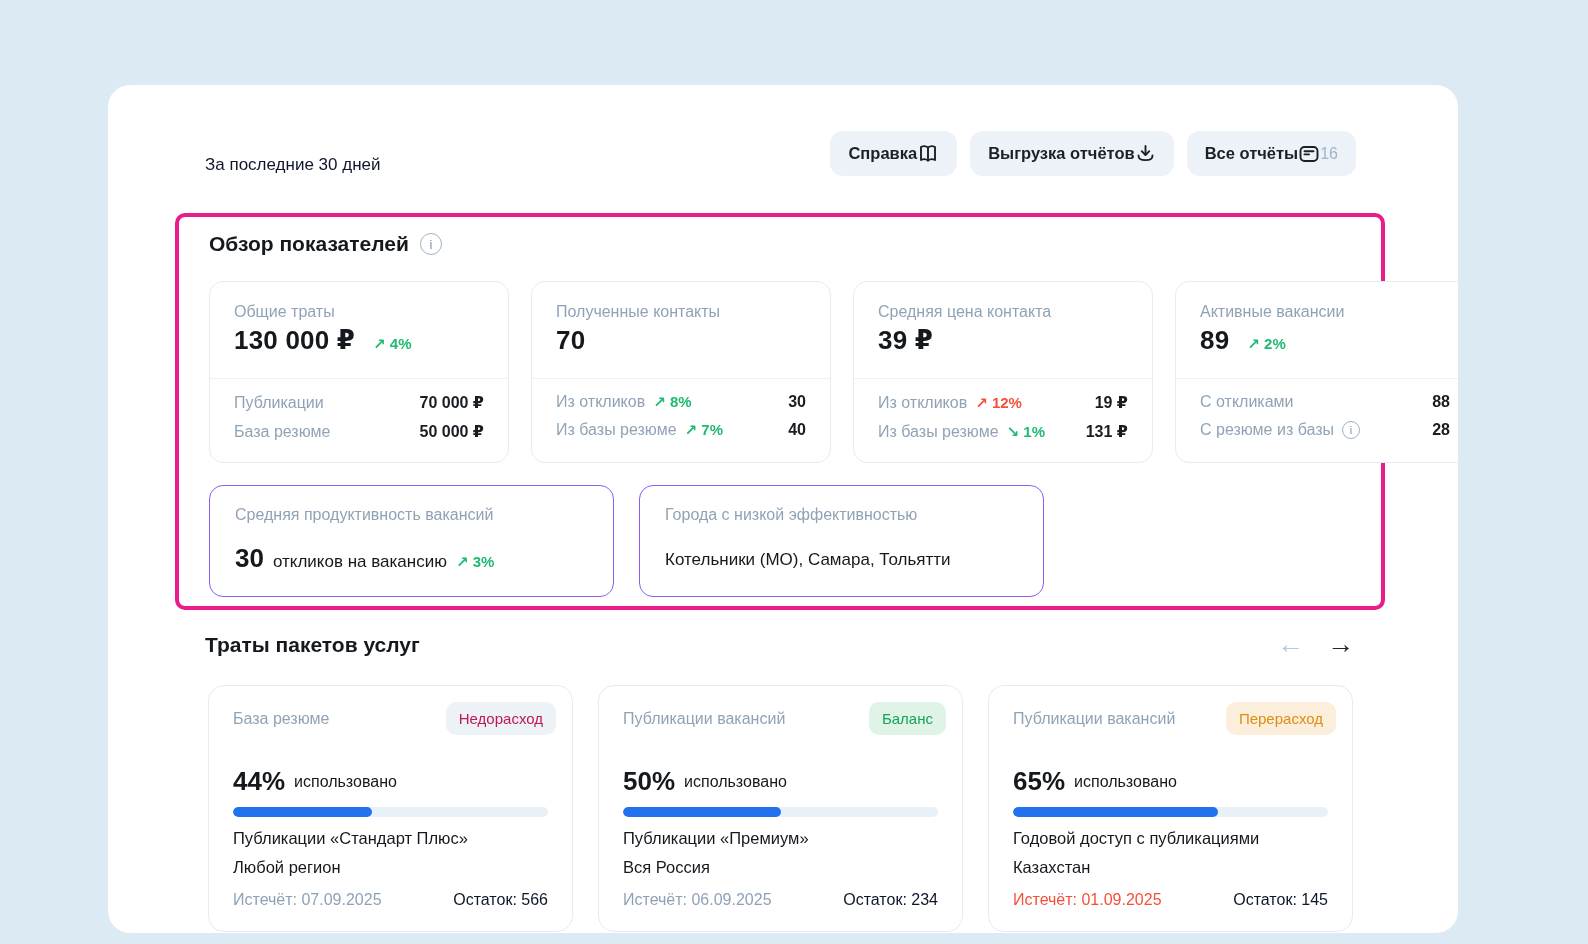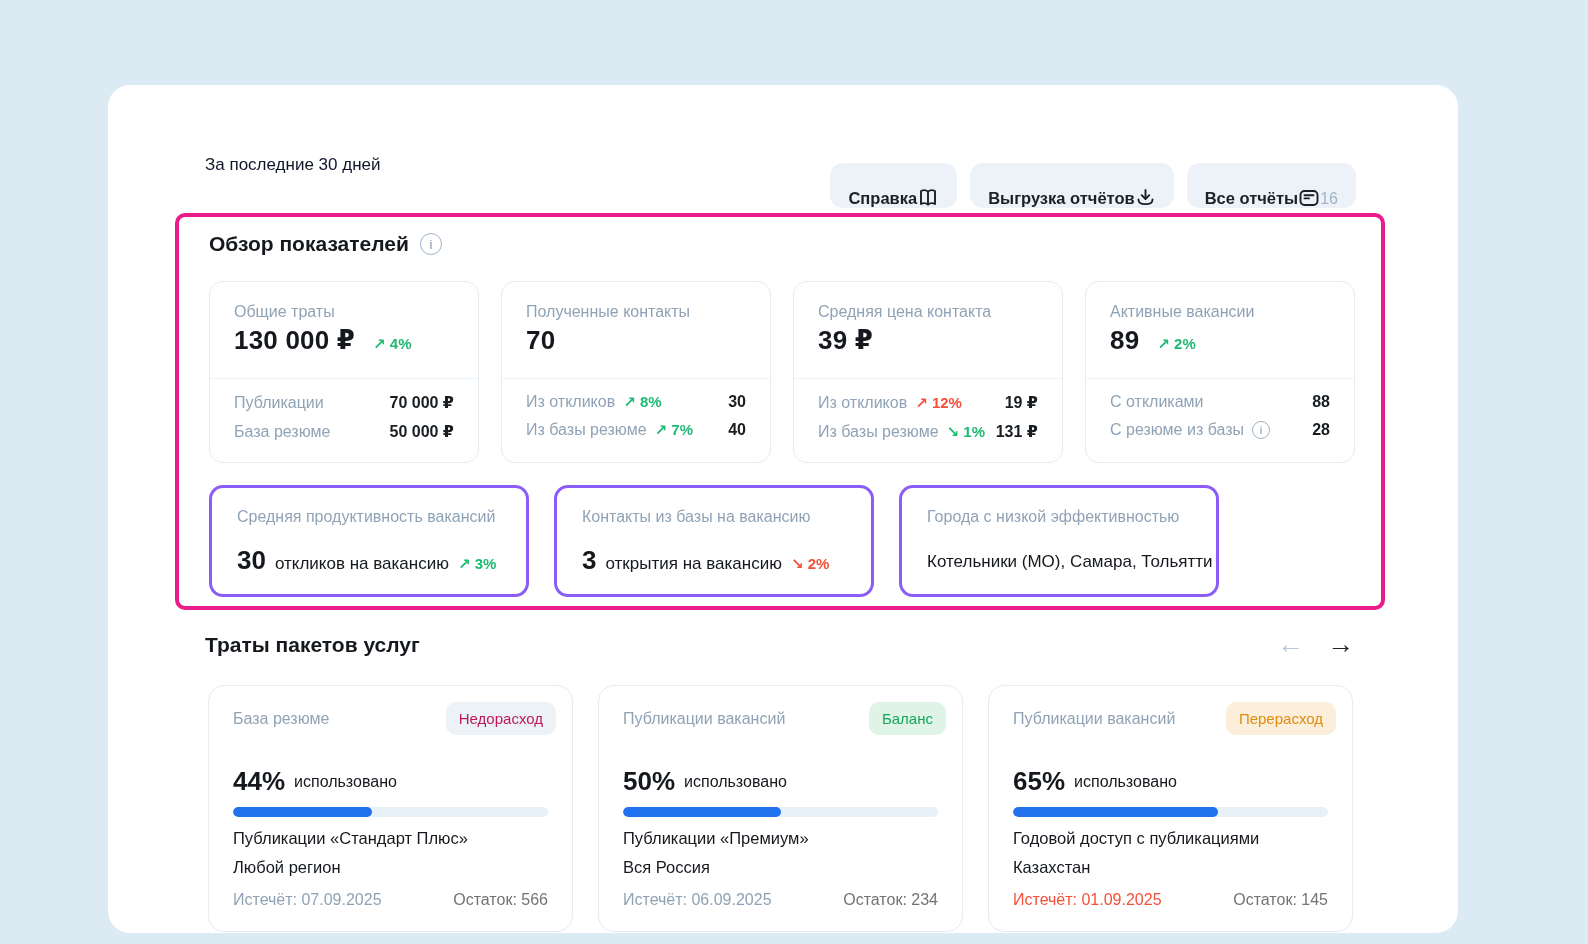--- a/index.html
+++ b/index.html
@@ -4,47 +4,47 @@
 <style>
   * { margin:0; padding:0; box-sizing:border-box; }
   body { font-family:"Liberation Sans","DejaVu Sans",sans-serif; }
   .stage { position:relative; width:1588px; height:944px; background:#DCEBF3; overflow:hidden; }
   .app { position:absolute; left:108px; top:85px; width:1350px; height:848px; background:#FFFFFF; border-radius:22px; overflow:hidden; }
 
   
   .header-title { position:absolute; left:97px; top:26px; font-size:29px; font-weight:700; color:#14181D; letter-spacing:.2px; }
   .header-sub { position:absolute; left:97px; top:70px; font-size:17px; color:#0f172a; }
   .header-actions { position:absolute; top:46px; right:102px; display:flex; gap:13px; }
-  .btn { display:flex; align-items:flex-end; gap:0; height:45px; padding:0 18px; background:#ECF2F8; border-radius:13px; font-size:16.5px; font-weight:600; color:#1A2026; border:none; cursor:pointer; font-family:inherit;margin-top:32px; }
+  .btn { display:flex; align-items:center; gap:0; height:45px; padding:0 18px; background:#ECF2F8; border-radius:13px; font-size:16.5px; font-weight:600; color:#1A2026; border:none; cursor:pointer; font-family:inherit; }
   .btn svg { display:block; stroke:#1A2026; }
   .btn .count { color:#9FB4C7; font-weight:500; font-size:16px; }
 
   
   .overview { position:absolute; left:67px; top:128px; width:1210px; height:397px; border:4px solid #EA1C8C; border-radius:10px; background:#FFFFFF; }
   .overview-head { position:absolute; left:30px; top:15px; display:flex; align-items:center; gap:11px; }
   .overview-title { font-size:21px; font-weight:700; color:#15191E; }
   .info-badge { width:22px; height:22px; border-radius:50%; border:1.5px solid #9FB2C4; color:#7D93A8; display:flex; align-items:center; justify-content:center; font-size:13px; }
   .info-badge-sm { width:18px; height:18px; border-radius:50%; border:1.3px solid #9FB2C4; color:#7D93A8; display:inline-flex; align-items:center; justify-content:center; font-size:11px; }
 
   .metrics { position:absolute; left:30px; top:64px; display:flex; gap:22px; }
-  .m-card { width:270px; height:182px; border:1px solid #E3EBF3; border-radius:14px; position:relative; background:#FFFFFF; }
+  .m-card { width:300px; height:182px; border:1px solid #E3EBF3; border-radius:14px; position:relative; background:#FFFFFF; }
   .m-label { position:absolute; left:24px; top:21px; font-size:16px; color:#90A3B6; }
   .m-value-row { position:absolute; left:24px; top:43px; display:flex; align-items:baseline; gap:18px; }
   .m-value { font-size:26px; font-weight:700; color:#15191E; letter-spacing:.2px; }
   .trend { font-size:15px; font-weight:600; white-space:nowrap; }
   .trend.green { color:#1FBA71; }
   .trend.red { color:#F4503A; }
   .m-divider { position:absolute; left:0; right:0; top:96px; border-top:1px solid #ECF1F6; }
   .m-rows { position:absolute; left:24px; right:24px; top:111px; display:flex; flex-direction:column; gap:10px; }
   .m-row { display:flex; align-items:center; justify-content:space-between; font-size:16px; }
   .m-row .rl { color:#90A3B6; display:flex; gap:8px; align-items:center; }
   .m-row .rv { color:#181D22; font-weight:600; }
 
   .summary { position:absolute; left:30px; top:268px; display:flex; gap:25px; }
-  .s-card { width:320px; height:112px; border:3px solid #8b5cf6; border-radius:14px; position:relative; background:#FFFFFF; }
+  .s-card { width:405px; height:112px; border:1px solid #8b5cf6; border-radius:14px; position:relative; background:#FFFFFF; }
   .s-label { position:absolute; left:25px; top:20px; font-size:16px; color:#90A3B6; }
   .s-value-row { position:absolute; left:25px; top:57px; display:flex; align-items:baseline; gap:9px; }
   .s-num { font-size:26px; font-weight:700; color:#15191E; }
   .s-suffix { font-size:17px; color:#15191E; }
   .s-text { position:absolute; left:25px; top:64px; font-size:17px; color:#15191E; }
 
   
   .packages-head { position:absolute; left:97px; top:548px; font-size:21px; font-weight:700; color:#15191E; }
   .pack-nav { position:absolute; right:104px; top:543px; display:flex; gap:23px; align-items:center; }
   .nav-arrow { font-size:27px; line-height:32px; }
@@ -62,21 +62,21 @@
   .p-percent-row { position:absolute; left:24px; top:80px; display:flex; align-items:center; gap:9px; }
   .p-percent { font-size:26px; font-weight:700; color:#15191E; }
   .p-used { font-size:16px; color:#15191E; }
   .p-bar { position:absolute; left:24px; right:24px; top:121px; height:10px; border-radius:5px; background:#E8F0F8; overflow:hidden; }
   .p-fill { height:100%; border-radius:5px; background:#2271EF; }
   .p-name { position:absolute; left:24px; top:143px; font-size:16.5px; color:#15191E; }
   .p-region { position:absolute; left:24px; top:172px; font-size:16.5px; color:#15191E; }
   .p-foot { position:absolute; left:24px; right:24px; top:205px; display:flex; justify-content:space-between; font-size:16px; }
   .p-exp { color:#8FA2B5; }
   .p-exp.alert { color:#F4503A; }
-  .p-rem { color:#737373; }
+  .p-rem { color:#0f172a; }
 </style>
 </head>
 <body>
 
 <div class="stage">
   <div class="app">
 
     <div class="header-sub">За последние 30 дней</div>
 
     <div class="header-actions">
@@ -213,28 +213,20 @@
       <div class="summary">
         <div class="s-card">
           <div class="s-label">Средняя продуктивность вакансий</div>
           <div class="s-value-row">
             <span class="s-num">30</span>
             <span class="s-suffix">откликов на вакансию</span>
             <span class="trend green"><span>↗</span> <span>3%</span></span>
           </div>
         </div>
         <div class="s-card">
-          <div class="s-label">Контакты из базы на вакансию</div>
-          <div class="s-value-row">
-            <span class="s-num">3</span>
-            <span class="s-suffix">открытия на вакансию</span>
-            <span class="trend red"><span>↘</span> <span>2%</span></span>
-          </div>
-        </div>
-        <div class="s-card">
           <div class="s-label">Города с низкой эффективностью</div>
           <div class="s-text">Котельники (МО), Самара, Тольятти</div>
         </div>
       </div>
     </div>
 
     <div class="packages-head">Траты пакетов услуг</div>
     <div class="pack-nav">
       <span class="nav-arrow prev">←</span>
       <span class="nav-arrow next">→</span>

